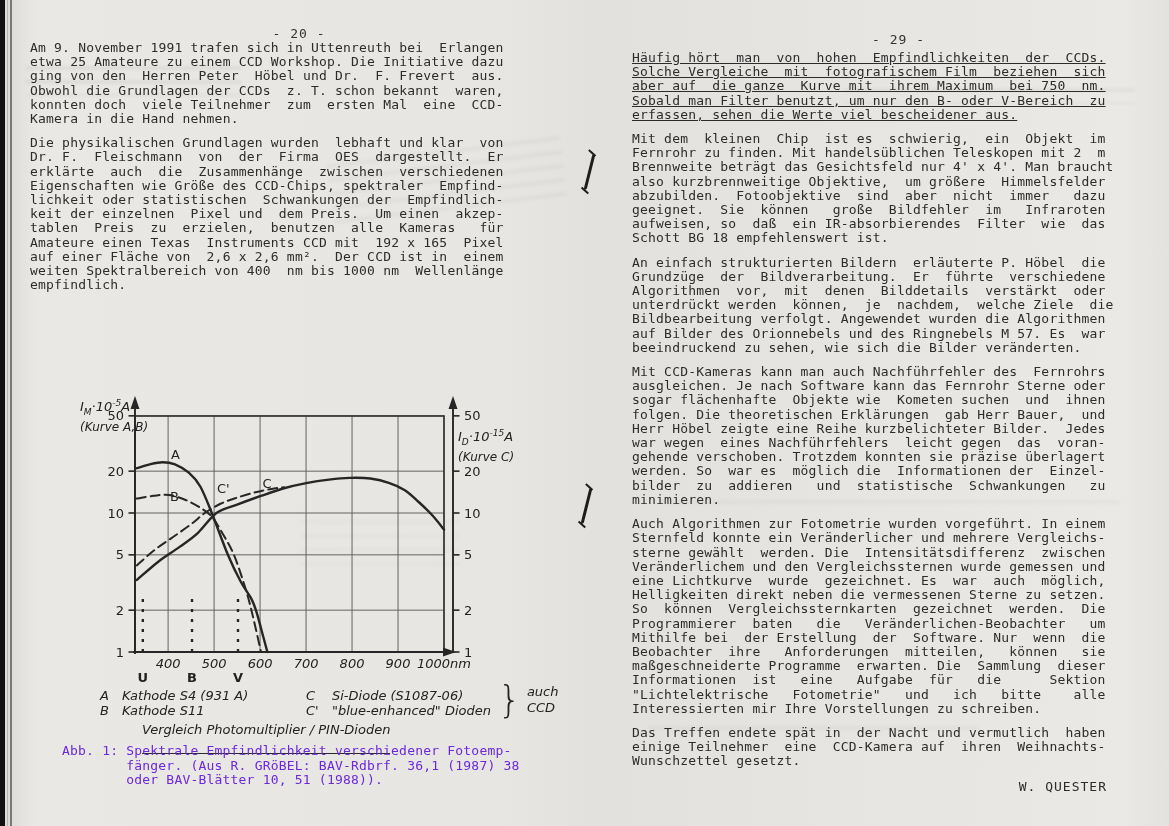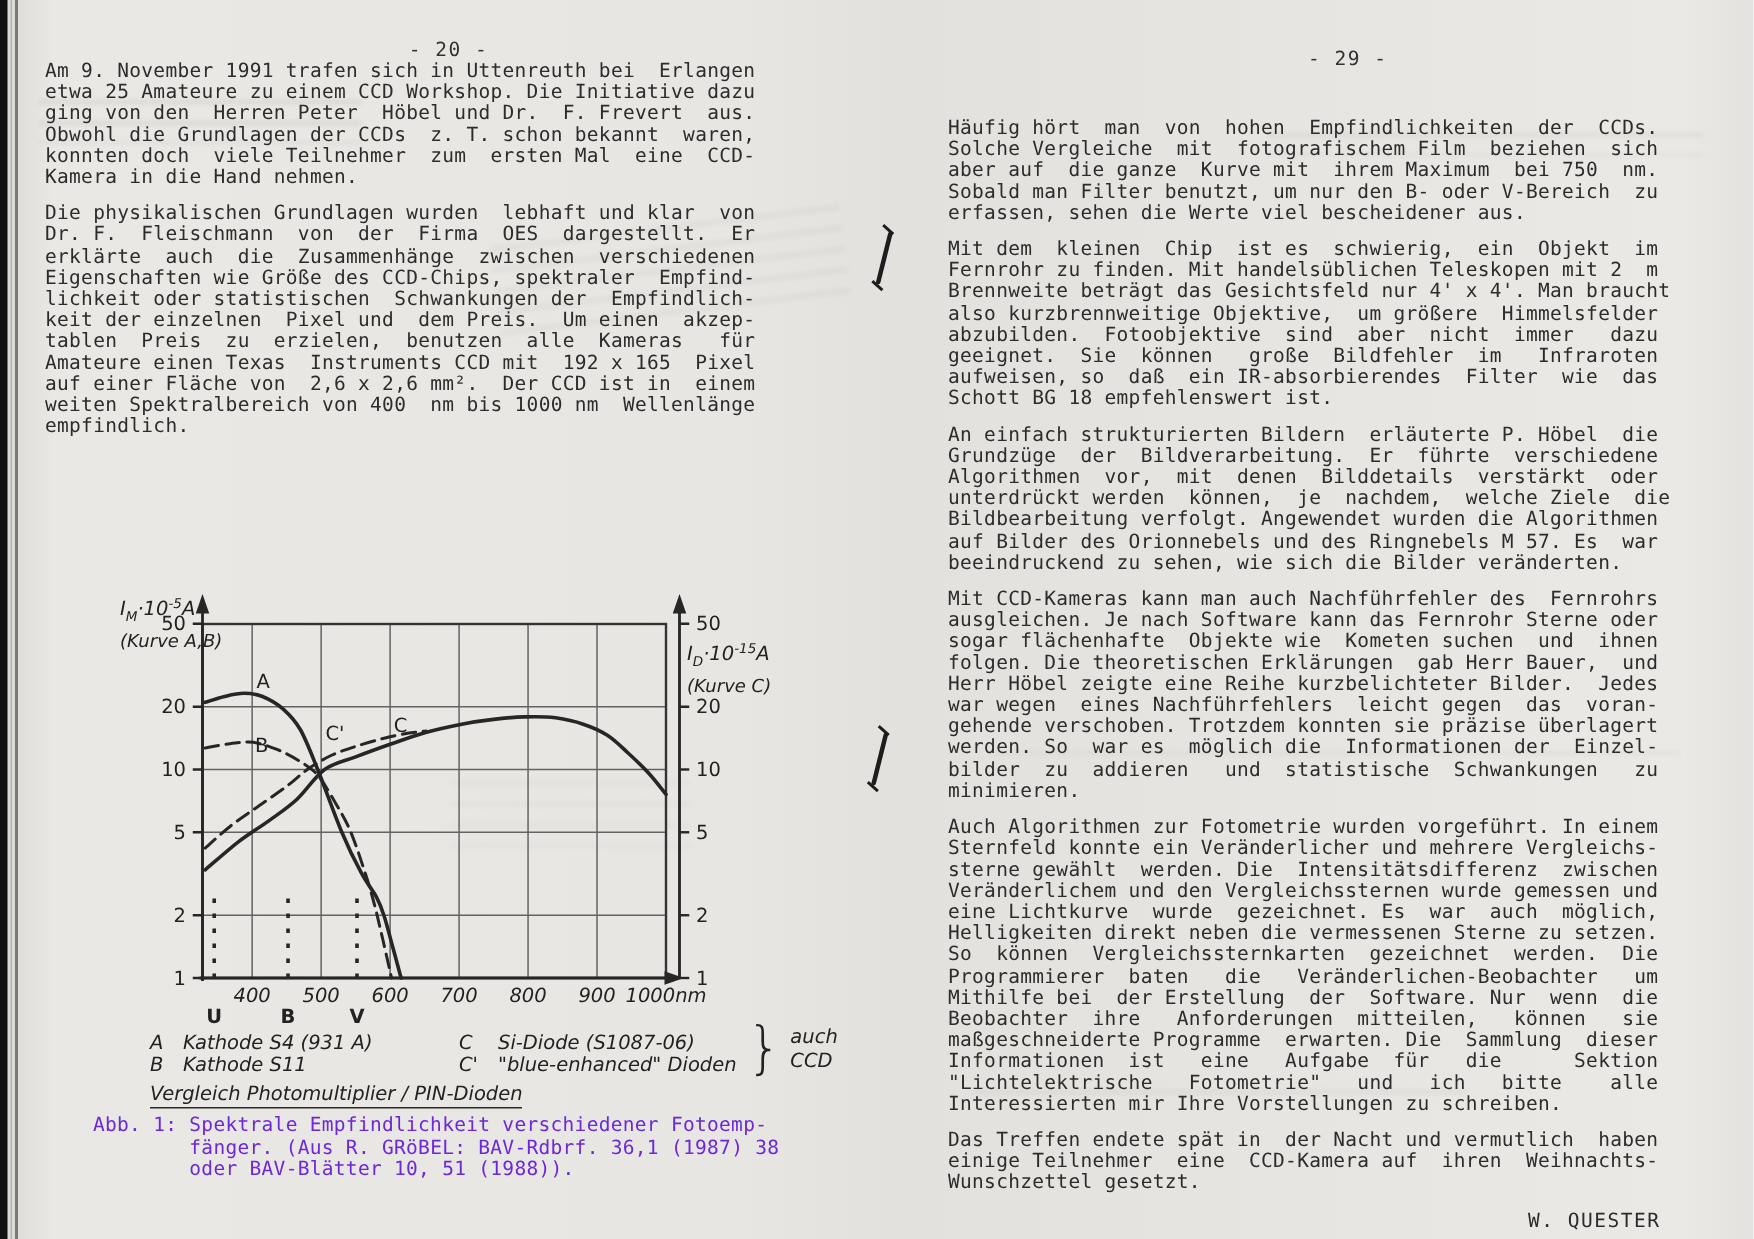--- a/index.html
+++ b/index.html
@@ -12,42 +12,42 @@
   .scan-edge{position:absolute;left:0;top:0;width:5px;height:826px;background:#111;}
   .scan-edge-line{position:absolute;left:10px;top:0;width:2px;height:826px;background:rgba(40,40,40,.55);}
   .scan-edge-line2{position:absolute;left:7px;top:0;width:1px;height:826px;background:rgba(70,70,70,.25);}
 
   .page{position:absolute;}
   #left-page{left:30px;top:26px;width:538px;}
   #right-page{left:632px;top:32px;width:533px;}
   .page-num{text-align:center;font-size:13px;letter-spacing:1px;color:#333;}
   .doc-title{text-align:center;font-weight:bold;font-size:13.5px;letter-spacing:1.5px;margin-top:24px;margin-bottom:14px;color:#222;}
   .para{white-space:pre-wrap;font-size:13px;line-height:14.2px;letter-spacing:.2px;margin:0 0 10px 0;color:#2c2c2c;}
-  #right-page .para:first-of-type{margin-top:32px;}
+  #right-page .para:first-of-type{margin-top:4px;text-decoration:underline;}
   .signature{text-align:right;padding-right:58px;font-size:13px;letter-spacing:1px;margin-top:2px;color:#2c2c2c;}
 
   
   #chart-svg{position:absolute;left:55px;top:390px;}
   .hand{font-family:"DejaVu Sans", sans-serif;font-style:italic;color:#222;}
   .axis-label{position:absolute;font-size:13px;line-height:15px;}
   .axis-label sub{font-size:9px;}
   .axis-label sup{font-size:9px;}
   .axis-label .subl{font-size:12px;}
   #ylabel-left{left:80px;top:396px;width:100px;}
   #ylabel-right{left:458px;top:426px;width:90px;}
 
   #chart-legend{position:absolute;left:100px;top:688px;width:472px;font-family:"DejaVu Sans",sans-serif;font-style:italic;font-size:13px;color:#222;}
   .lrow{height:15px;line-height:15px;}
   .lkey{display:inline-block;width:22px;}
   .ltxt{display:inline-block;width:184px;}
   .lkey2{display:inline-block;width:26px;}
   .lbrace{position:absolute;left:398px;top:-6px;display:flex;align-items:center;}
   .brace-char{font-size:36px;font-weight:300;font-style:normal;line-height:36px;transform:scaleY(1.05);}
   .bnote{display:flex;flex-direction:column;font-size:13px;line-height:16px;margin-left:6px;}
-  .lfooter{display:inline-block;margin-top:4px;border-bottom:1.4px solid #2a2a2a;padding-bottom:1px;}
+  .lfooter{display:inline-block;margin-left:42px;margin-top:4px;border-bottom:1.4px solid #2a2a2a;padding-bottom:16px;}
   #fig-caption{position:absolute;left:62px;top:744px;width:506px;white-space:pre-wrap;font-size:13px;line-height:14.6px;letter-spacing:.2px;color:#6d28d9;}
 
   
   .staple{position:absolute;width:3px;background:#1d1d1d;border-radius:2px;transform:rotate(14deg);}
   .staple::before{content:"";position:absolute;left:-5px;top:-2px;width:9px;height:2px;background:#1d1d1d;transform:rotate(28deg);}
   .staple::after{content:"";position:absolute;left:-3px;bottom:-2px;width:9px;height:2px;background:#1d1d1d;transform:rotate(28deg);}
   #staple-1{left:588px;top:154px;height:36px;}
   #staple-2{left:585px;top:488px;height:36px;}
 
   

